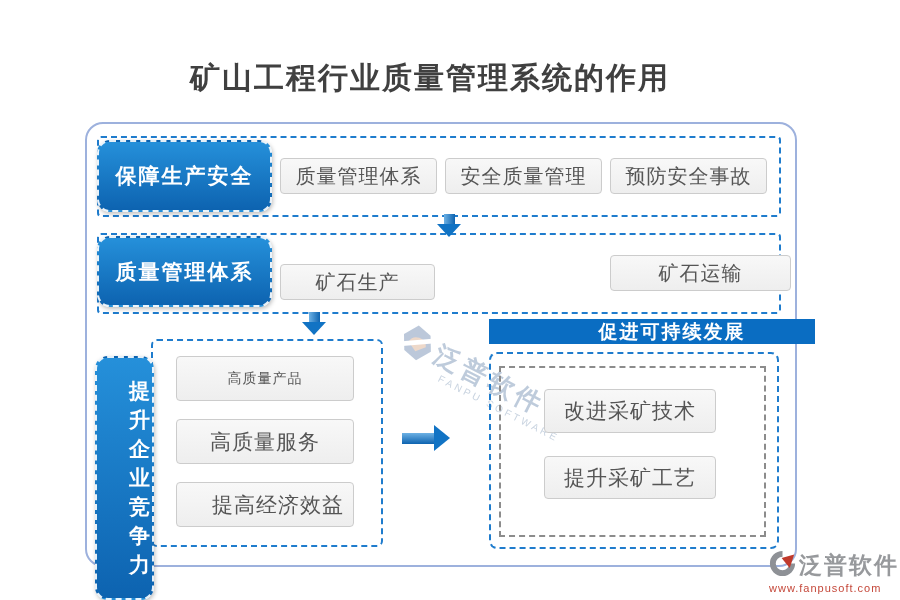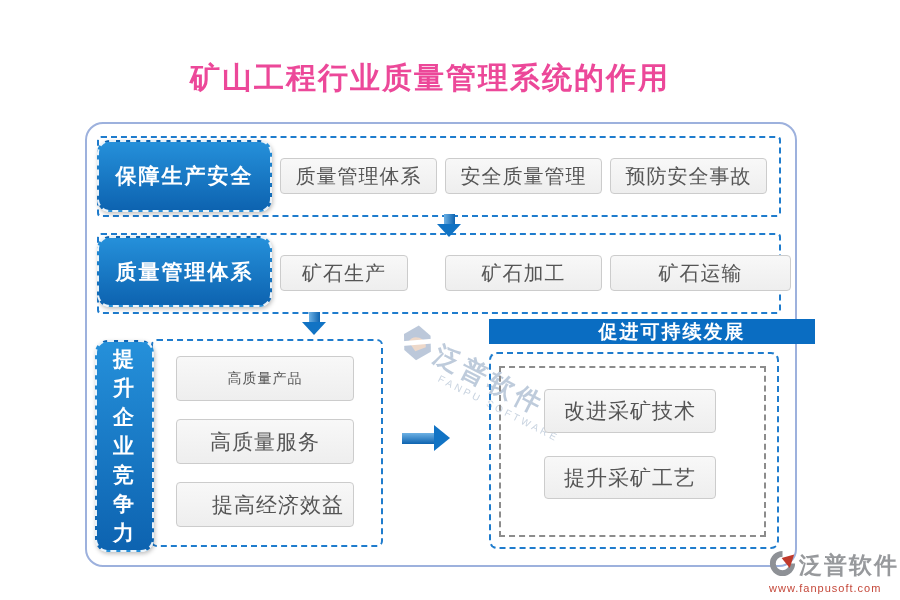--- a/index.html
+++ b/index.html
@@ -1,19 +1,19 @@
 <!DOCTYPE html>
 <html><head>
 <meta charset="utf-8">
 <style>
   html,body{margin:0;padding:0;background:#fff;}
   .stage{position:relative;width:900px;height:600px;background:#fff;overflow:hidden;
          font-family:"Liberation Serif","DejaVu Serif",serif;}
   .title{position:absolute;top:58px;left:0;width:860px;text-align:center;
-         font-size:30px;font-weight:bold;color:#ec4899;letter-spacing:2px;}
+         font-size:30px;font-weight:bold;color:#404040;letter-spacing:2px;}
   .outer{position:absolute;left:85px;top:122px;width:708px;height:441px;
          border:2px solid #9db1dd;border-radius:18px;}
   .dashbox{position:absolute;border:2px dashed #1f7ccd;border-radius:4px;z-index:1;}
   .bluelabel{position:absolute;z-index:3;display:flex;align-items:center;justify-content:center;
          background:linear-gradient(180deg,#2590da 0%,#0d63b0 100%);
          border:2px dashed rgba(255,255,255,0.9);border-radius:13px;box-sizing:border-box;
          color:#fff;font-weight:bold;font-size:21px;letter-spacing:2px;
          box-shadow:1px 2px 4px rgba(0,0,0,0.25);}
   .item{position:absolute;z-index:2;display:flex;align-items:center;justify-content:center;
          background:linear-gradient(180deg,#f8f8f8 0%,#eeeeee 100%);
@@ -72,31 +72,30 @@
   <div class="item" style="left:445px;top:158px;width:157px;height:36px;">安全质量管理</div>
   <div class="item" style="left:610px;top:158px;width:157px;height:36px;">预防安全事故</div>
 
   <div class="arrow-down" style="left:437px;top:214px;">
     <div class="shaft"></div>
       <div class="head"></div>
   </div>
 
   <div class="dashbox" style="left:97px;top:233px;width:680px;height:77px;"></div>
   <div class="bluelabel" style="left:97px;top:236px;width:175px;height:71px;">质量管理体系</div>
-  <div class="item" style="left:280px;top:255px;width:128px;height:36px;font-family:Liberation Mono, monospace;">矿石生产</div>
-  <div class="item" style="left:445px;top:255px;width:157px;height:36px;">矿石加工</div>
+  <div class="item" style="left:280px;top:264px;width:155px;height:36px;font-family:Liberation Mono, monospace;">矿石生产</div>
   <div class="item" style="left:610px;top:255px;width:181px;height:36px;">矿石运输</div>
 
   <div class="arrow-down" style="left:302px;top:312px;">
     <div class="shaft"></div>
       <div class="head"></div>
   </div>
 
   <div class="dashbox" style="left:151px;top:339px;width:228px;height:204px;border-radius:6px;"></div>
-  <div class="bluelabel" style="left:95px;top:340px;width:59px;height:212px;">
+  <div class="bluelabel" style="left:95px;top:356px;width:59px;height:244px;justify-content:flex-end;">
     <div class="vtext">提升企业竞争力</div>
   </div>
   <div class="item" style="left:176px;top:356px;width:178px;height:45px;font-size:14px;">高质量产品</div>
   <div class="item" style="left:176px;top:419px;width:178px;height:45px;font-size:21px;font-family:Liberation Mono, monospace;">高质量服务</div>
   <div class="item" style="left:176px;top:482px;width:178px;height:45px;font-size:21px;padding-left:26px;">提高经济效益</div>
 
   <div class="arrow-right" style="left:402px;top:425px;">
     <div class="shaft"></div>
       <div class="head"></div>
   </div>

